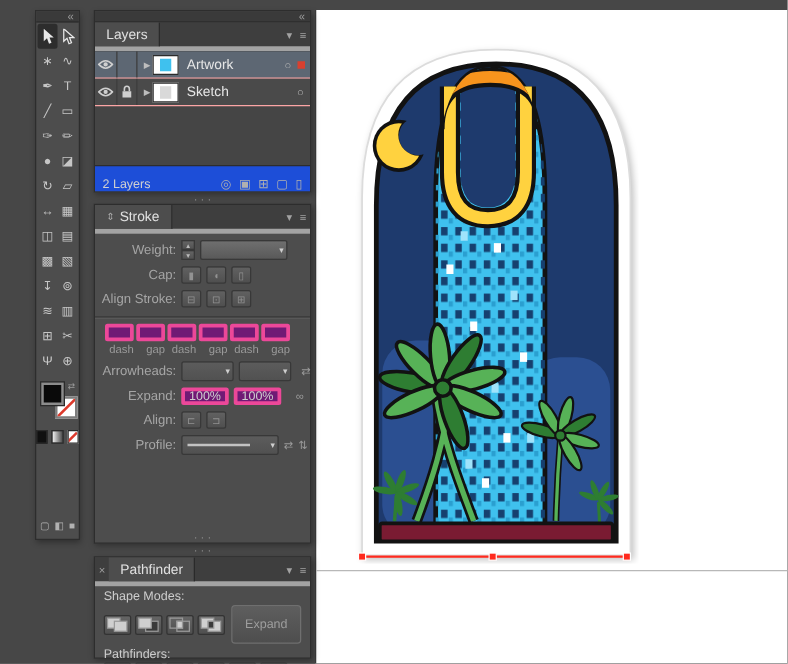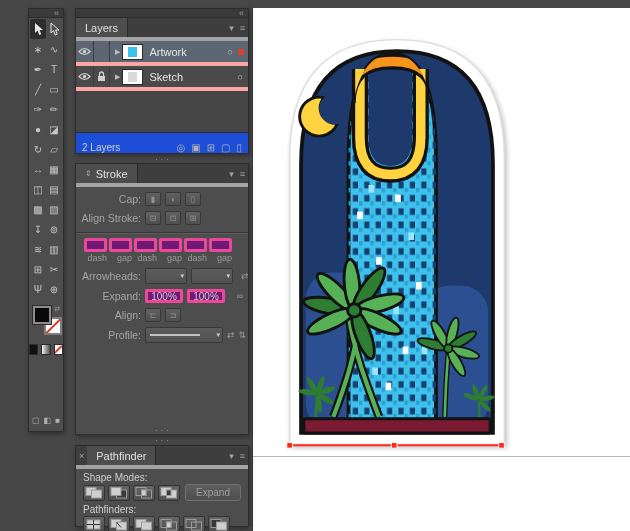--- a/index.html
+++ b/index.html
@@ -40,21 +40,21 @@
   .mini.color{background:#101010}
   .mini.grad{background:linear-gradient(90deg,#f2f2f2,#4a4a4a)}
   .mini.none{background:#fff}
   .mini .slash{height:1.5px;top:45%}
   .modes{margin-top:auto;margin-bottom:6px;display:flex;gap:4px;justify-content:center}
   .mode-btn{color:#b2b2b2;font-size:8px}
 
   
   .layersp{left:75px;top:8px;width:174px;height:146px}
   .layer-rows{flex:1;background:#454545;overflow:hidden}
-  .lrow{height:21px;display:flex;align-items:center;border-bottom:4px solid #fca5a5;background:#4a4a4a}
+  .lrow{height:21px;display:flex;align-items:center;border-bottom:1px solid #fca5a5;background:#4a4a4a}
   .lrow.selected{background:#5d6773}
   .lcell{width:17px;height:100%;display:flex;align-items:center;justify-content:center;border-right:1px solid #3d3d3d;flex:0 0 auto}
   .lcell.lock{width:15px}
   .disc{color:#bdbdbd;font-size:7px;margin:0 2px 0 5px}
   .thumb{width:19px;height:14px;background:#fff;border:1px solid #2b2b2b;display:flex;align-items:center;justify-content:center;flex:0 0 auto}
   .mini-art{width:9px;height:10px;background:#3fc1ee}
   .thumb.sketch .mini-art{background:#d9d9d9}
   .lname{color:#e6e6e6;font-size:11px;margin-left:6px;flex:1;white-space:nowrap;overflow:hidden}
   .target{color:#b8b8b8;font-size:9px;margin-right:5px}
   .chip{width:6px;height:6px;margin-right:4px;flex:0 0 auto}
@@ -86,21 +86,21 @@
   .panel-grip{margin-top:auto;height:9px;display:flex;align-items:center;justify-content:center;flex:0 0 auto}
   .panel-grip::after{content:"· · ·";color:#8f8f8f;font-size:9px;line-height:0}
 
   
   .pathfp{left:75px;top:445px;width:174px;height:82px}
   .pf-label{color:#cdcdcd;font-size:10px;padding:3px 7px 1px;flex:0 0 auto}
   .pf-row{display:flex;align-items:center;gap:3px;padding:0 7px;flex:0 0 auto}
   .pf-btns{display:flex;gap:3px}
   .pf-btn{width:22px;height:16px;background:linear-gradient(#656565,#4f4f4f);border:1px solid #333;border-radius:2px;
           display:flex;align-items:center;justify-content:center;box-sizing:border-box}
-  .expand-btn{margin-left:auto;height:17px;padding:0 10px;background:linear-gradient(#5e5e5e,#4e4e4e);border:1px solid #6f6f6f;
+  .expand-btn{margin-left:auto;height:31px;padding:0 10px;background:linear-gradient(#5e5e5e,#4e4e4e);border:1px solid #6f6f6f;
               border-radius:3px;color:#9e9e9e;font-size:10px;display:flex;align-items:center;box-sizing:border-box}
 </style>
 </head>
 <body>
 
 <div class="app">
 
   <div class="canvas">
     <svg class="artwork" width="228" height="418" viewBox="0 0 240 440" xmlns="http://www.w3.org/2000/svg">
       <defs>
@@ -412,20 +412,30 @@
     <div class="tabbar">
       <div class="tab">
         <span class="accordion">⇕</span>
         <span>Stroke</span>
       </div>
       <span class="spacer"></span>
       <span class="micon">▾</span>
       <span class="micon">≡</span>
     </div>
 
+    <div class="srow">
+      <span class="slabel">Weight:</span>
+      <span class="spin">
+        <span>▴</span>
+        <span>▾</span>
+      </span>
+      <span class="combo" style="width:70px">
+        <span class="ca">▾</span>
+      </span>
+    </div>
 
     <div class="srow">
       <span class="slabel">Cap:</span>
       <span class="btn">▮</span>
       <span class="btn">◖</span>
       <span class="btn">▯</span>
     </div>
 
 
     <div class="srow">

